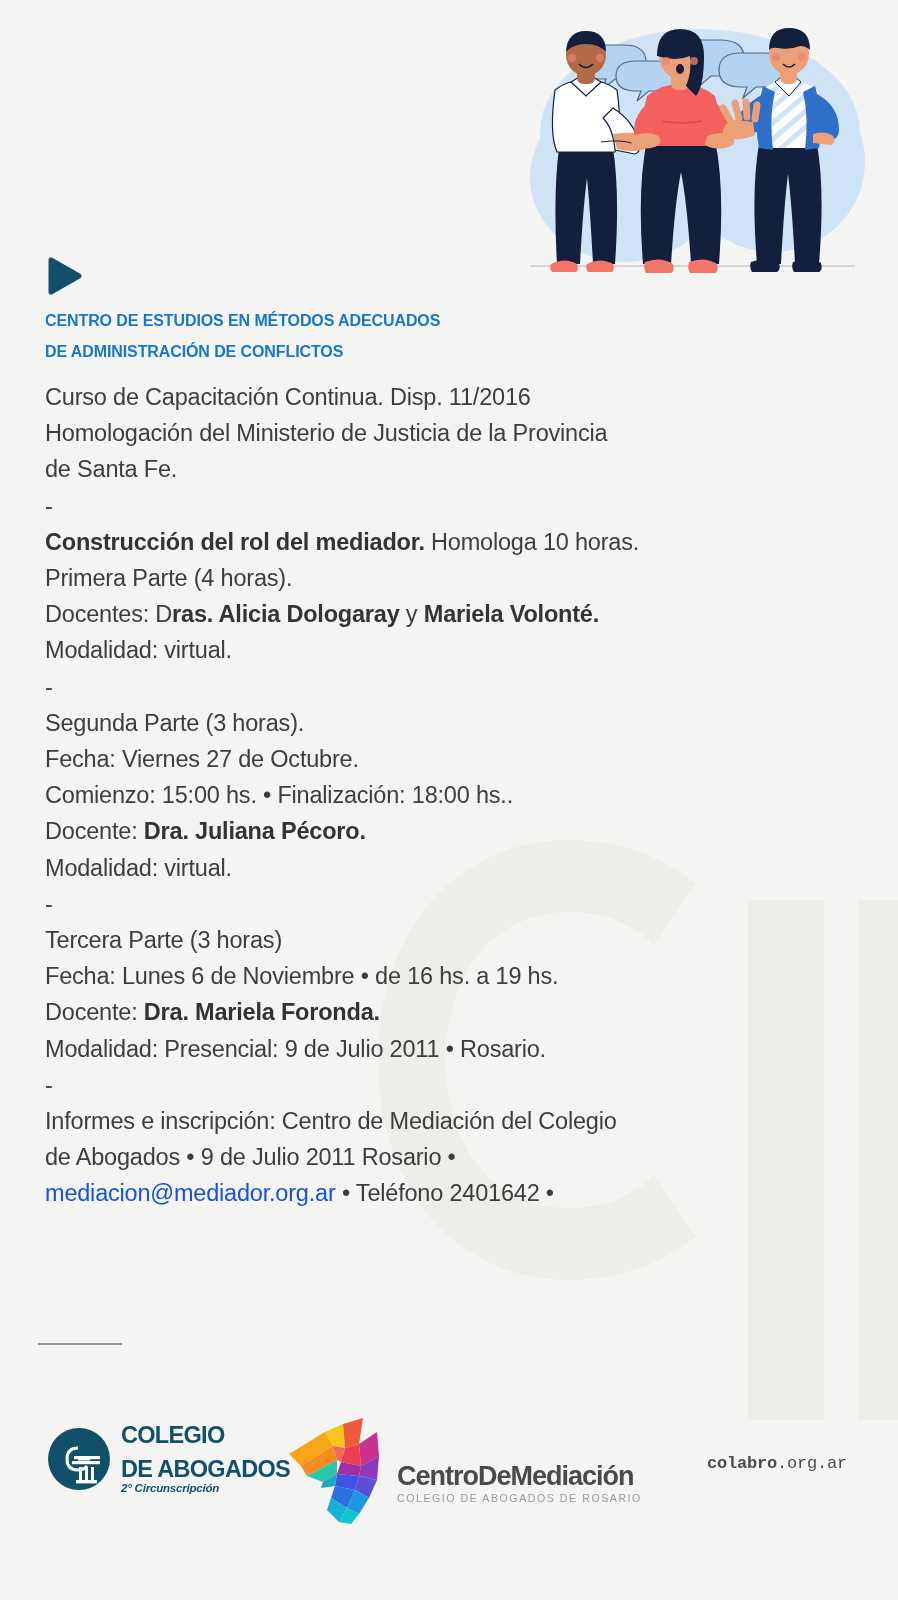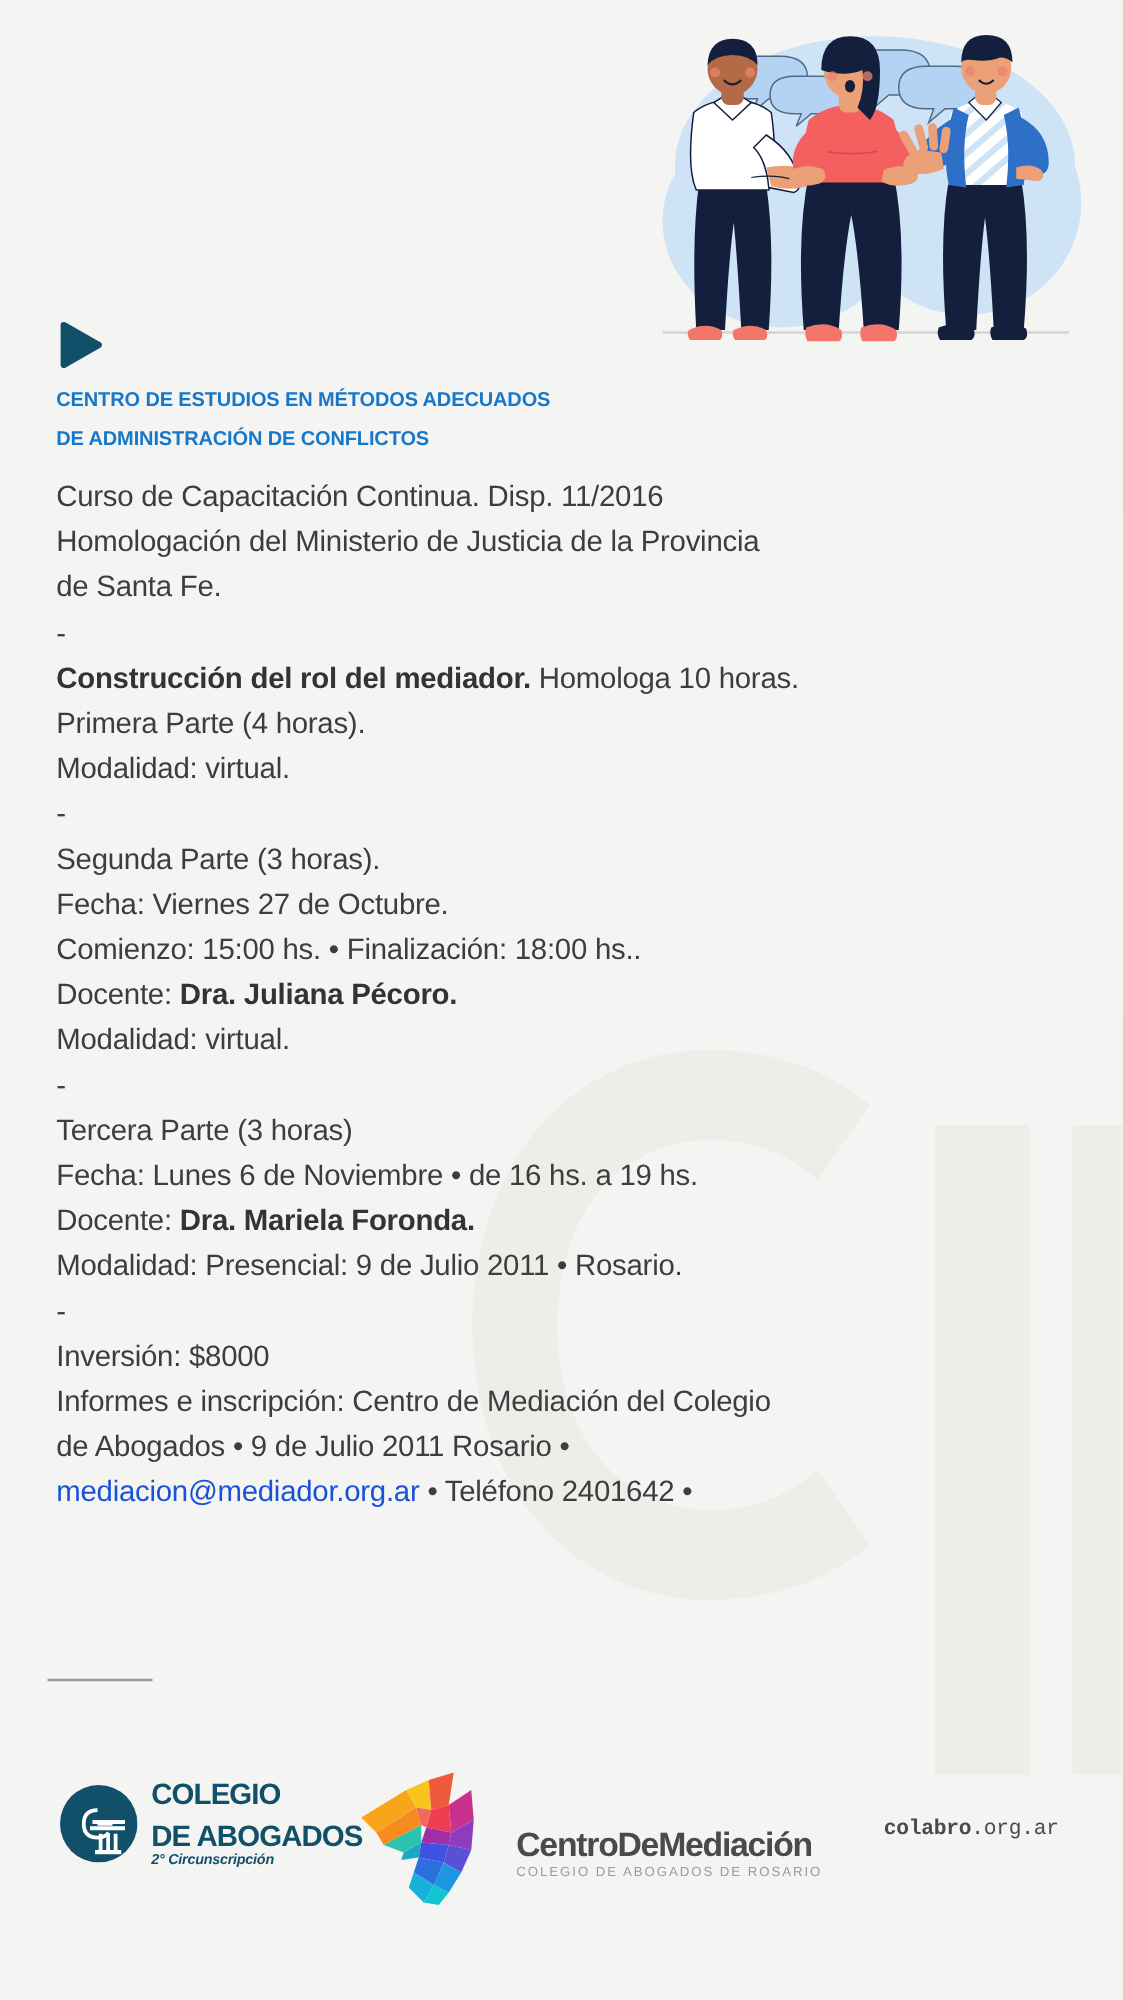--- a/index.html
+++ b/index.html
@@ -117,21 +117,21 @@
     margin-top: 2px;
     letter-spacing: -0.2px;
   }
 
   .logo-cdm {
     position: absolute;
     left: 281px;
     top: 14px;
     display: flex;
     align-items: center;
-    gap: 24px;
+    gap: 8px;
   }
   .cdm-text { line-height: 1; padding-top: 26px; }
   .cdm-name {
     display: block;
     color: #4a4a4a;
     font-weight: bold;
     font-size: 27px;
     letter-spacing: -1px;
   }
   .cdm-sub {
@@ -275,37 +275,37 @@
 
     <div class="body-text">
 
       <p>Curso de Capacitación Continua. Disp. 11/2016</p>
       <p>Homologación del Ministerio de Justicia de la Provincia</p>
       <p>de Santa Fe.</p>
       <p>-</p>
 
       <p><b>Construcción del rol del mediador.</b><span> Homologa 10 horas.</span></p>
       <p>Primera Parte (4 horas).</p>
+      <p><span>Docentes: D</span><b>ras. Alicia Dologaray</b><span> y </span><b>Mariela Volonté.</b></p>
       <p>Modalidad: virtual.</p>
       <p>-</p>
 
       <p>Segunda Parte (3 horas).</p>
       <p>Fecha: Viernes 27 de Octubre.</p>
       <p>Comienzo: 15:00 hs. • Finalización: 18:00 hs..</p>
       <p><span>Docente: </span><b>Dra. Juliana Pécoro.</b></p>
       <p>Modalidad: virtual.</p>
       <p>-</p>
 
       <p>Tercera Parte (3 horas)</p>
       <p>Fecha: Lunes 6 de  Noviembre • de 16 hs. a 19 hs.</p>
       <p><span>Docente: </span><b>Dra. Mariela Foronda.</b></p>
       <p>Modalidad: Presencial: 9 de Julio 2011 • Rosario.</p>
       <p>-</p>
 
-      <p>Inversión: $8000</p>
       <p>Informes e inscripción: Centro de Mediación del Colegio</p>
       <p>de Abogados • 9 de Julio 2011 Rosario •</p>
       <p><span class="mail">mediacion@mediador.org.ar</span><span> • Teléfono 2401642 •</span></p>
 
     </div>
   </div>
 
   <div class="rule"></div>
 
   <div class="footer">

